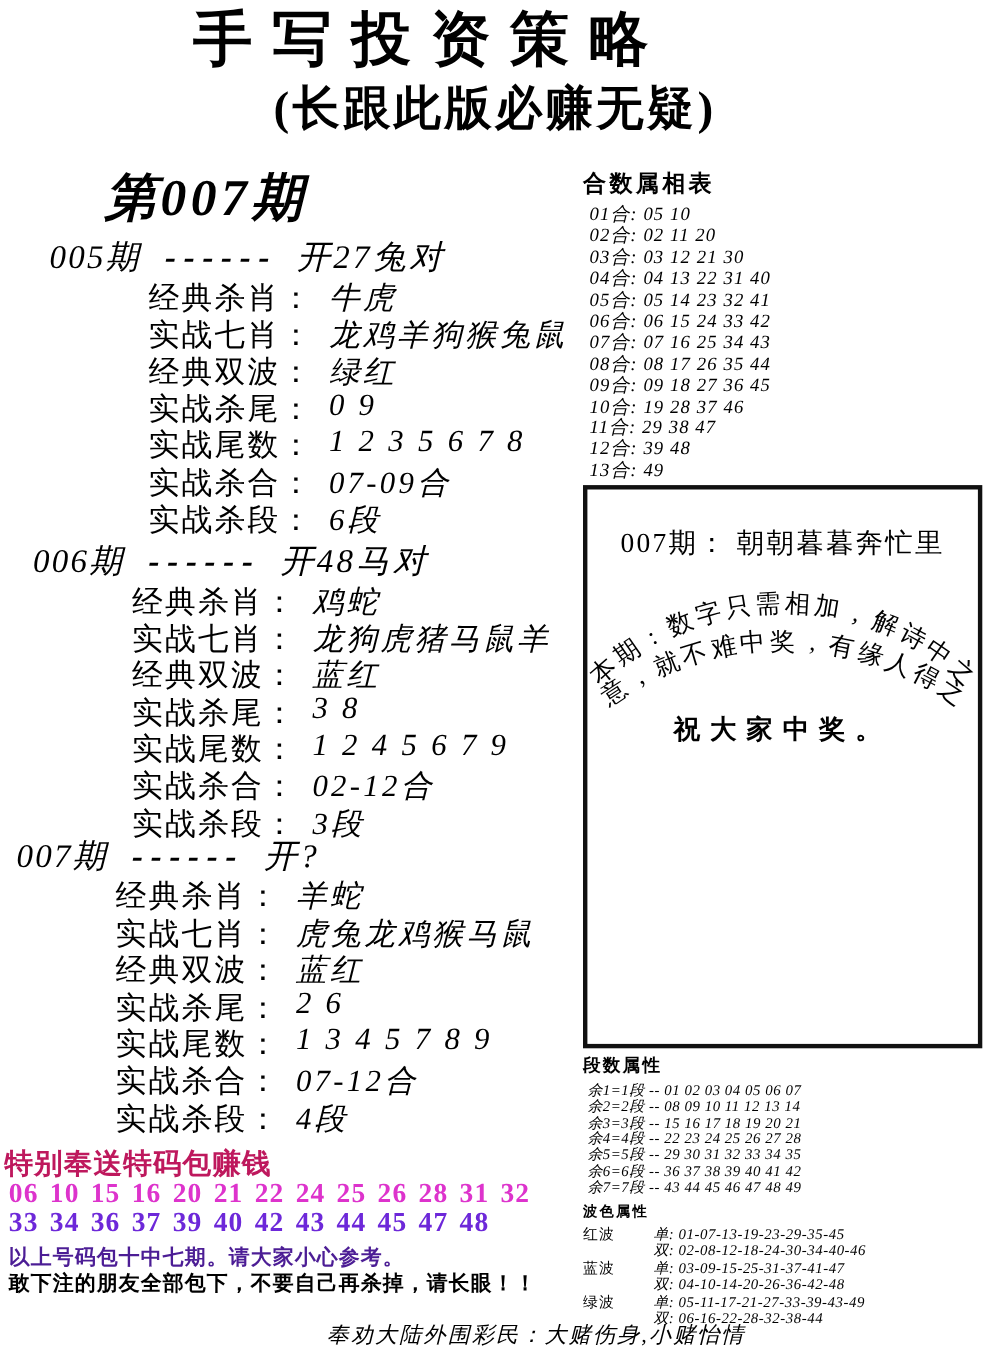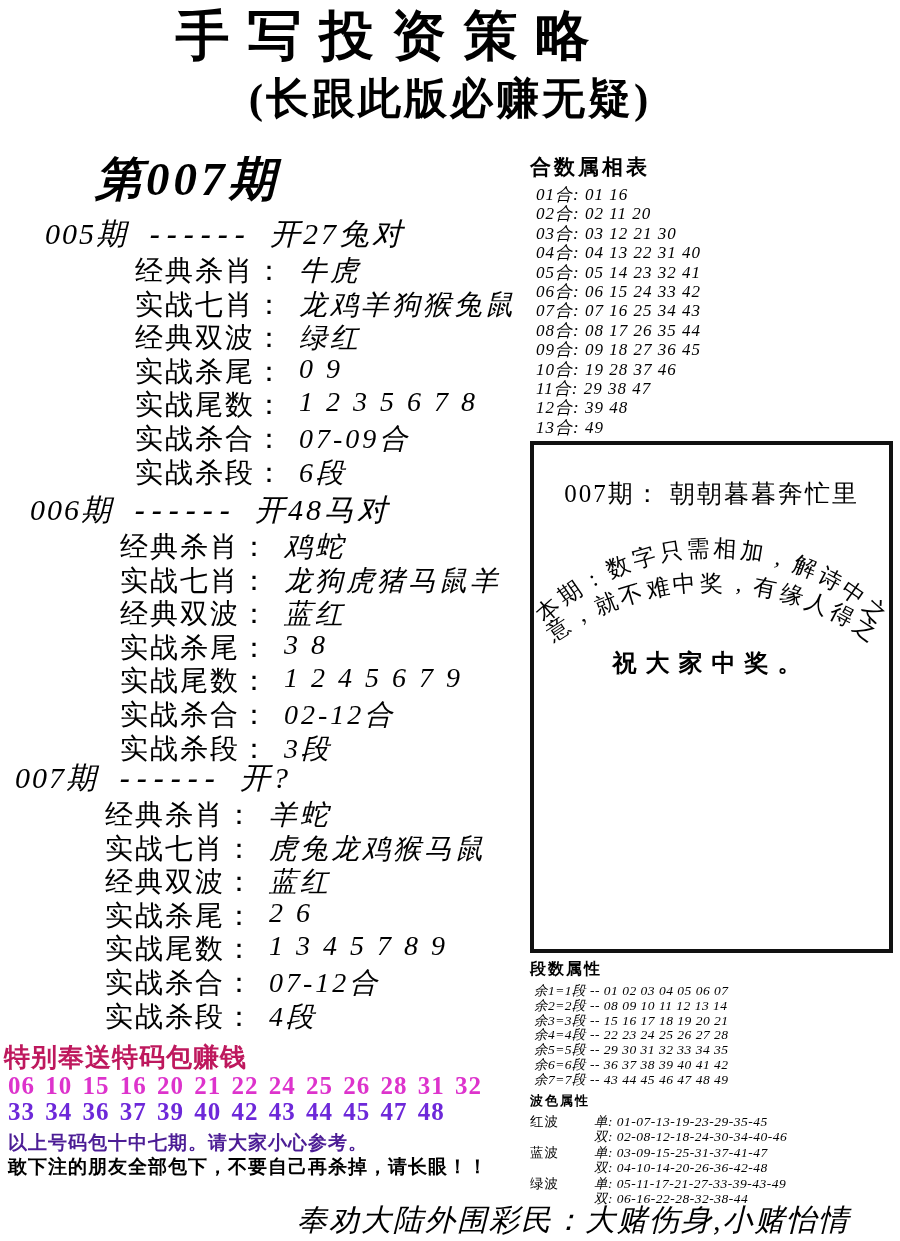--- a/index.html
+++ b/index.html
@@ -59,34 +59,34 @@
   .seg-row{font-size:13.5px;font-style:italic;line-height:14.8px;letter-spacing:0.5px;padding-left:4px;white-space:nowrap;}
 
   
   .wave-table{top:1092px;left:530px;width:365px;}
   .wave-title{font-size:13px;font-weight:bold;letter-spacing:2px;margin-bottom:4px;}
   .w-row{display:flex;font-size:13.5px;line-height:15.4px;white-space:nowrap;}
   .w-name{width:64px;letter-spacing:1px;}
   .w-line{font-style:italic;letter-spacing:0.5px;}
 
   
-  .footer{top:1200px;left:297px;font-size:30px;letter-spacing:2px;white-space:nowrap;font-style:italic;}
+  .footer{top:1200px;left:297px;font-size:20px;letter-spacing:2px;white-space:nowrap;font-style:italic;}
 </style>
 </head>
 <body>
 
 <div class="page">
 
   <div class="abs main-title">手写投资策略</div>
   <div class="abs sub-title">(长跟此版必赚无疑)</div>
   <div class="abs issue-title">第007期</div>
 
   <div class="abs sum-table">
     <div class="sum-title">合数属相表</div>
-    <div class="sum-row">01合: 01 16</div>
+    <div class="sum-row">01合: 05 10</div>
     <div class="sum-row">02合: 02 11 20</div>
     <div class="sum-row">03合: 03 12 21 30</div>
     <div class="sum-row">04合: 04 13 22 31 40</div>
     <div class="sum-row">05合: 05 14 23 32 41</div>
     <div class="sum-row">06合: 06 15 24 33 42</div>
     <div class="sum-row">07合: 07 16 25 34 43</div>
     <div class="sum-row">08合: 08 17 26 35 44</div>
     <div class="sum-row">09合: 09 18 27 36 45</div>
     <div class="sum-row">10合: 19 28 37 46</div>
     <div class="sum-row">11合: 29 38 47</div>

